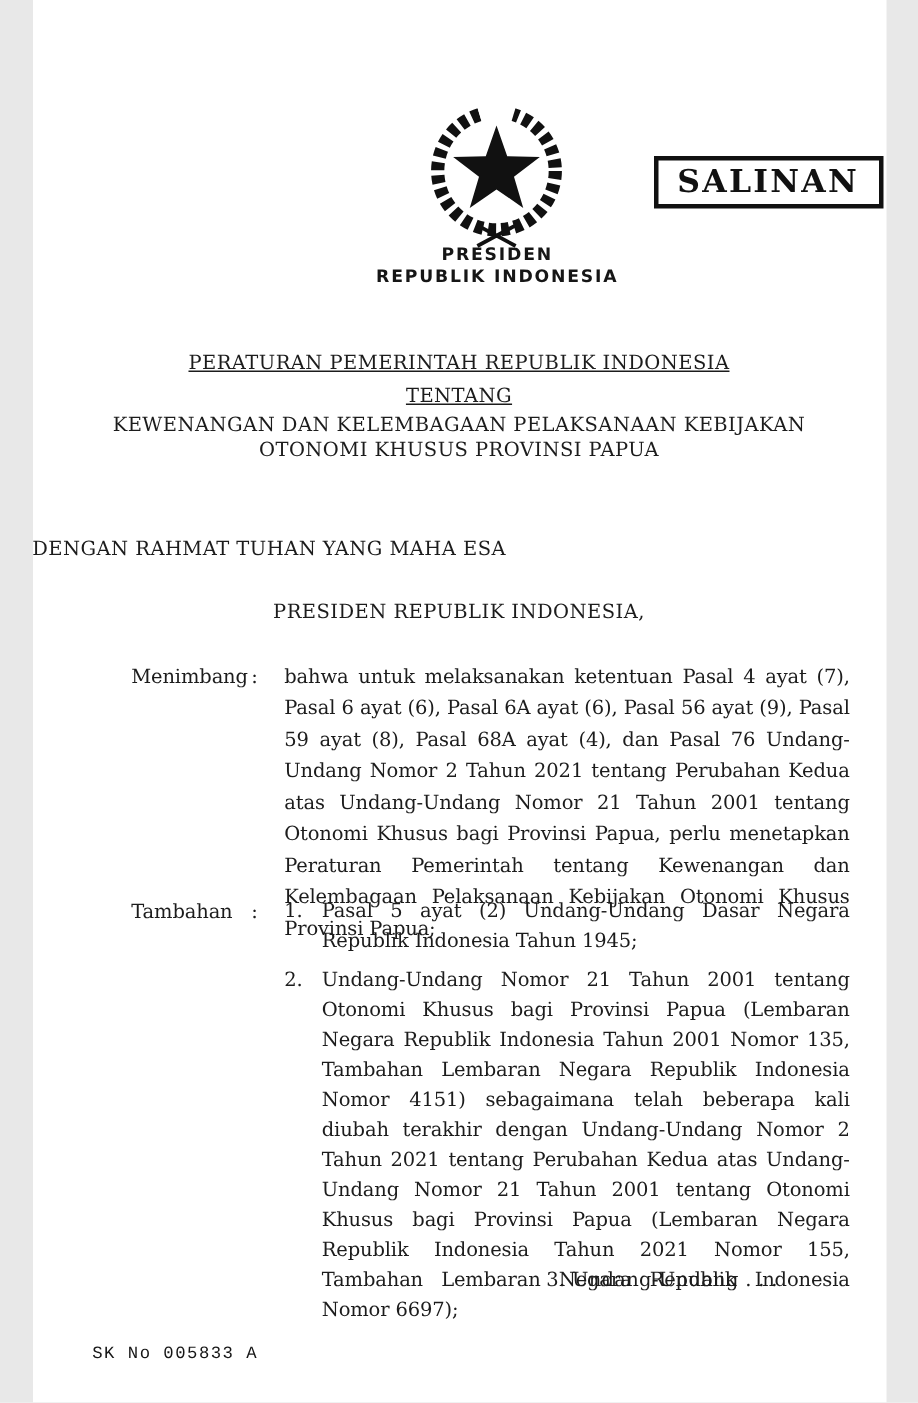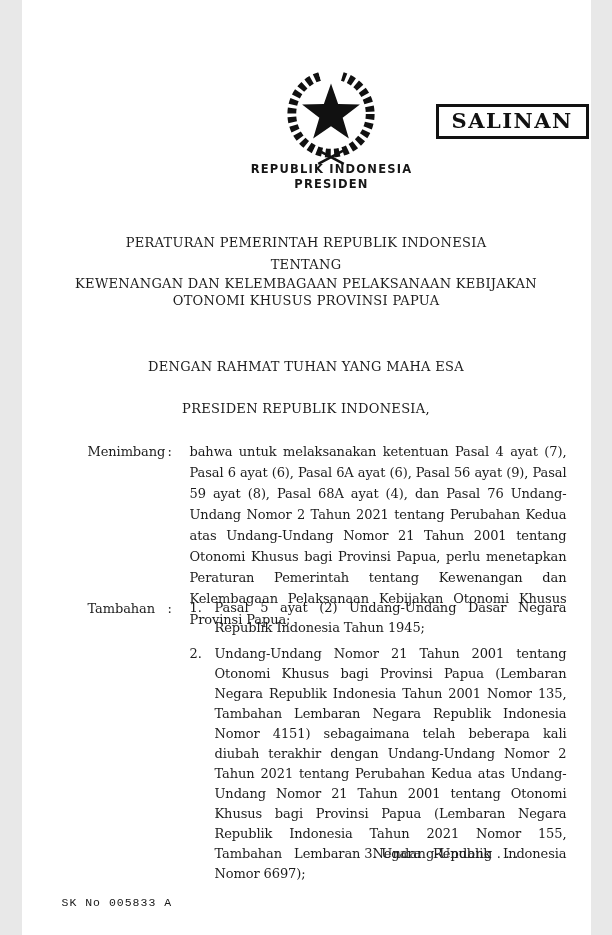--- a/index.html
+++ b/index.html
@@ -29,27 +29,27 @@
     border:3px solid #111;
     padding:1px 13px 3px 13px;
     font-weight:bold;font-size:21px;letter-spacing:1.5px;
     color:#111;background:#fff;
   }
   
   .title-block{
     position:absolute;top:232px;left:0;right:0;
     text-align:center;font-size:13px;letter-spacing:.3px;color:#1c1c1c;
   }
-  .title-line{line-height:21.5px;}
+  .title-line{line-height:21.5px;text-decoration:underline;}
   .title-subject{
     width:470px;margin:1px auto 16px auto;line-height:16.5px;
   }
   .invocation{
     position:absolute;top:359px;left:0;right:0;
-    text-align:center;font-size:13px;letter-spacing:.3px;
+    text-align:left;font-size:13px;letter-spacing:.3px;
   }
   .authority{
     position:absolute;top:401px;left:0;right:0;
     text-align:center;font-size:13px;letter-spacing:.3px;
   }
   
   .clause{
     position:absolute;left:66px;width:479px;
     display:grid;grid-template-columns:80px 22px 1fr;
     font-size:13px;line-height:21px;letter-spacing:-0.1px;
@@ -86,22 +86,22 @@
       <circle cx="50" cy="53" r="40" fill="none" stroke="#111" stroke-width="9" stroke-dasharray="5.5 3.5"></circle>
       <path d="M50 53 L34 0 L66 0 Z" fill="#ffffff" stroke="none"></path>
       <path d="M37 104 L63 90 M63 104 L37 90" stroke="#111" stroke-width="2.6" fill="none"></path>
       <polygon fill="#111" points="50,22 57.3,42.9 79.5,43.4 61.9,56.9 68.2,78.1 50,65.5 31.8,78.1 38.1,56.9 20.5,43.4 42.7,42.9"></polygon>
     </svg>
   </div>
 
   <div class="stamp">SALINAN</div>
 
   <div class="letterhead">
+    <div>PRESIDEN</div>
     <div>REPUBLIK INDONESIA</div>
-    <div>PRESIDEN</div>
   </div>
 
   <div class="title-block">
     <div class="title-line">PERATURAN PEMERINTAH REPUBLIK INDONESIA</div>
     <div class="title-line">TENTANG</div>
     <div class="title-subject">KEWENANGAN DAN KELEMBAGAAN PELAKSANAAN KEBIJAKAN OTONOMI KHUSUS PROVINSI PAPUA</div>
   </div>
 
   <div class="invocation">DENGAN RAHMAT TUHAN YANG MAHA ESA</div>
   <div class="authority">PRESIDEN REPUBLIK INDONESIA,</div>

